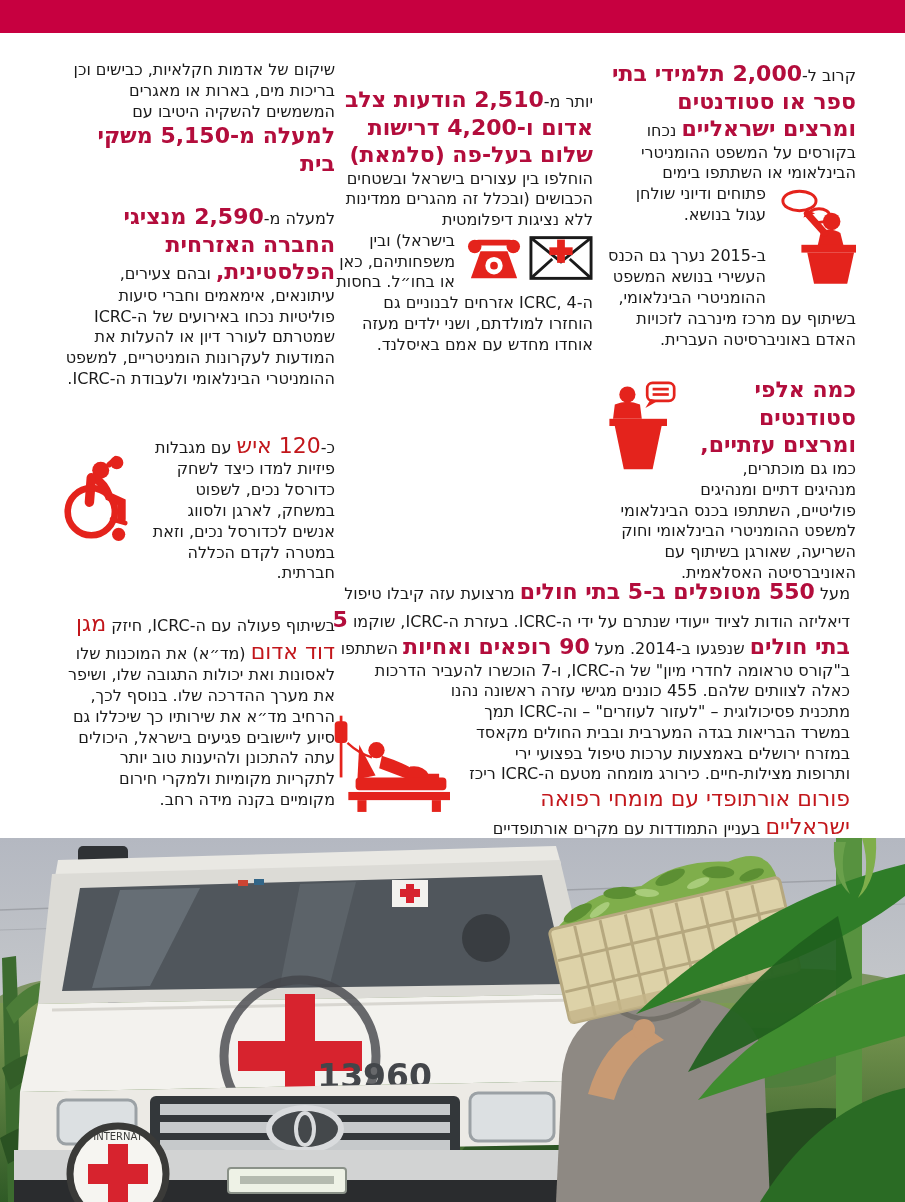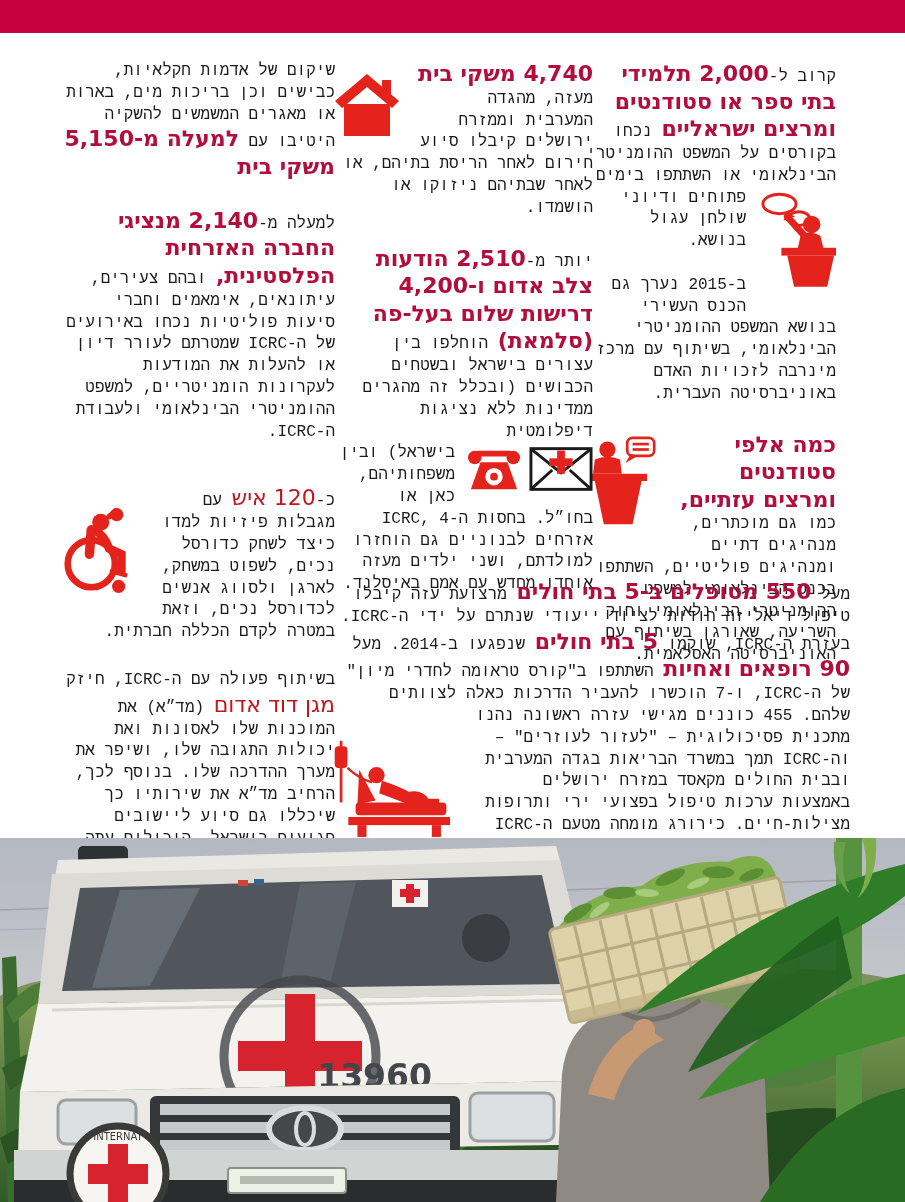--- a/index.html
+++ b/index.html
@@ -8,29 +8,29 @@
   *{box-sizing:border-box; margin:0; padding:0;}
   html,body{background:#888;}
   body{font-family:"DejaVu Sans","Liberation Sans",sans-serif; color:var(--text);}
   .page{
     position:relative; width:905px; height:1202px; background:#fff; margin:0 auto;
     overflow:hidden; direction:rtl;
   }
   .topbar{position:absolute; top:0; right:0; width:905px; height:33px; background:var(--topbar);}
   .content{position:absolute; top:33px; right:0; width:905px; height:805px;}
   .col{position:absolute; text-align:right; font-size:16px; line-height:1.3;}
-  .col-right{top:27px; right:69px; width:252px;margin-left:34px;}
+  .col-right{top:27px; right:49px; width:252px;margin-left:34px;}
   .col-mid{top:27px; right:312px; width:258px;}
   .col-left{top:27px; left:63px; width:272px;}
   .wide{position:absolute; top:545px; right:55px; width:518px; text-align:right; font-size:16px; line-height:1.3;}
   .block{margin-bottom:20px;}
   .block p{white-space:pre-line;}
   .mt-lg{margin-top:42px;}
   .mt-md{margin-top:26px;}
-  .seg-plain{color:var(--text);font-family:Liberation Mono, monospace;}
+  .seg-plain{color:var(--text);}
   .seg-crimson{color:var(--crimson); font-weight:bold; font-size:22px; line-height:1.25;}
   .seg-red{color:var(--red); font-weight:normal; font-size:22px; line-height:1.25;}
   .icon{display:block;}
   .fl-left{float:left; margin:4px 12px 4px 0;}
   .fl-right{float:right; margin:4px 0 4px 12px;}
   .icon-pair{display:flex; gap:8px; align-items:flex-end;}
   .clear{clear:both;}
   .photo{position:absolute; top:838px; right:0; width:752px; height:364px; background:#b8bcc3;border-radius:22px;}
   .photo svg{display:block;}
 </style>
@@ -78,31 +78,20 @@
             <rect x="6" y="42" width="64" height="8" fill="var(--icon)"></rect>
             <path d="M12 50 L64 50 L54 98 L22 98 Z" fill="var(--icon)"></path>
           </svg>
         </span>
         <p><span class="seg-crimson">כמה אלפי סטודנטים ומרצים עזתיים,</span><span class="seg-plain"> כמו גם מוכתרים, מנהיגים דתיים ומנהיגים פוליטיים, השתתפו בכנס הבינלאומי למשפט ההומניטרי הבינלאומי וחוק השריעה, שאורגן בשיתוף עם האוניברסיטה האסלאמית.</span></p>
         <div class="clear"></div>
       </div>
     </section>
 
     <section class="col col-mid">
-      <div class="block">
-        <span class="icon fl-left" style="margin-top:14px;">
-          <svg width="64" height="62" viewBox="0 0 64 62">
-            <rect x="47" y="6" width="9" height="16" fill="var(--icon)"></rect>
-            <polygon points="32,0 64,27 57,34 32,13 7,34 0,27" fill="var(--icon)"></polygon>
-            <rect x="9" y="30" width="46" height="32" fill="var(--icon)"></rect>
-          </svg>
-        </span>
-        <p><span class="seg-crimson">4,740 משקי בית</span><span class="seg-plain"> מעזה, מהגדה המערבית וממזרח ירושלים קיבלו סיוע חירום לאחר הריסת בתיהם, או לאחר שבתיהם ניזוקו או הושמדו.</span></p>
-        <div class="clear"></div>
-      </div>
 
       <div class="block mt-md">
         <p><span class="seg-plain">יותר מ-</span><span class="seg-crimson">2,510 הודעות צלב אדום ו-4,200 דרישות שלום בעל-פה (סלמאת)</span><span class="seg-plain"> הוחלפו בין עצורים בישראל ובשטחים הכבושים (ובכלל זה מהגרים ממדינות ללא נציגות דיפלומטית </span></p>
         <div>
           <span class="icon-pair fl-right">
             <span class="icon">
               <svg width="64" height="46" viewBox="0 0 66 46">
                 <rect x="2" y="2" width="62" height="42" fill="#fff" stroke="#1a1a1a" stroke-width="3"></rect>
                 <path d="M3 3 L33 27 L63 3" fill="none" stroke="#1a1a1a" stroke-width="3"></path>
                 <path d="M3 43 L24 24 M63 43 L42 24" fill="none" stroke="#1a1a1a" stroke-width="3"></path>
@@ -126,21 +115,21 @@
         </div>
       </div>
     </section>
 
     <section class="col col-left">
       <div class="block">
         <p><span class="seg-plain">שיקום של אדמות חקלאיות, כבישים וכן בריכות מים, בארות או מאגרים המשמשים להשקיה היטיבו עם </span><span class="seg-crimson">למעלה מ-5,150 משקי בית</span></p>
       </div>
 
       <div class="block mt-md">
-        <p><span class="seg-plain">למעלה מ-</span><span class="seg-crimson">2,140 מנציגי החברה האזרחית הפלסטינית,</span><span class="seg-plain"> ובהם צעירים, עיתונאים, אימאמים וחברי סיעות פוליטיות נכחו באירועים של ה-ICRC שמטרתם לעורר דיון או להעלות את המודעות לעקרונות הומניטריים, למשפט ההומניטרי הבינלאומי ולעבודת ה-ICRC.</span></p>
+        <p><span class="seg-plain">למעלה מ-</span><span class="seg-crimson">2,590 מנציגי החברה האזרחית הפלסטינית,</span><span class="seg-plain"> ובהם צעירים, עיתונאים, אימאמים וחברי סיעות פוליטיות נכחו באירועים של ה-ICRC שמטרתם לעורר דיון או להעלות את המודעות לעקרונות הומניטריים, למשפט ההומניטרי הבינלאומי ולעבודת ה-ICRC.</span></p>
       </div>
 
       <div class="block mt-lg">
         <span class="icon fl-left" style="margin-top:20px;">
           <svg width="66" height="92" viewBox="0 0 70 95">
             <circle cx="57" cy="10" r="7" fill="var(--icon)"></circle>
             <circle cx="40" cy="18" r="9" fill="var(--icon)"></circle>
             <path d="M49 12 L56 6" stroke="var(--icon)" stroke-width="6" stroke-linecap="round"></path>
             <path d="M33 26 Q44 32 49 46 L62 52 L62 70" fill="none" stroke="var(--icon)" stroke-width="9" stroke-linecap="round"></path>
             <path d="M30 26 L28 52" stroke="var(--icon)" stroke-width="10" stroke-linecap="round"></path>

